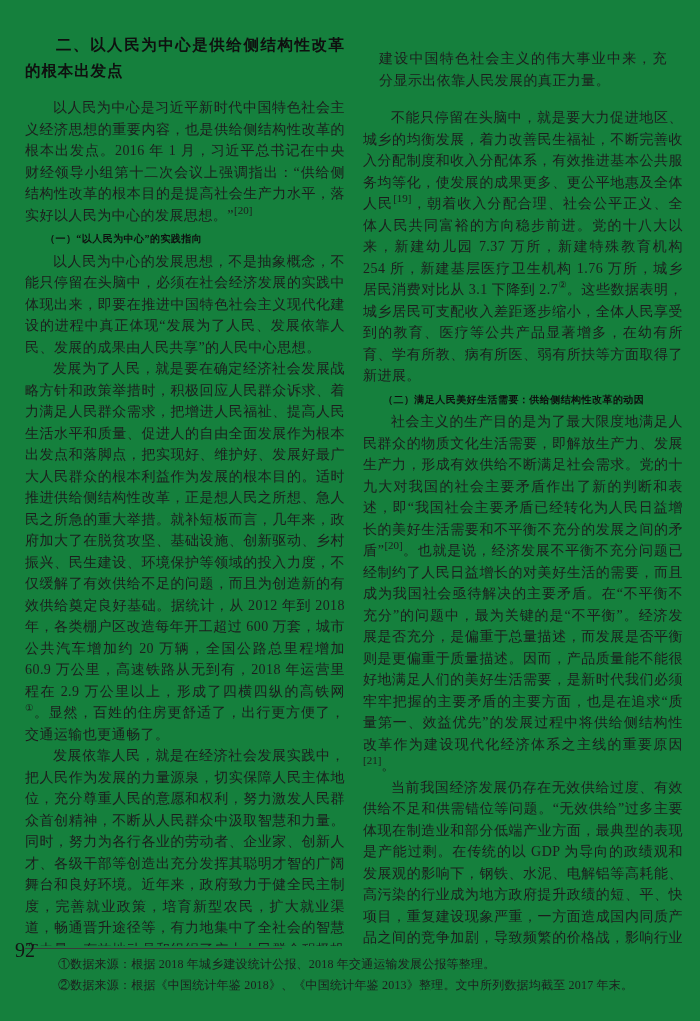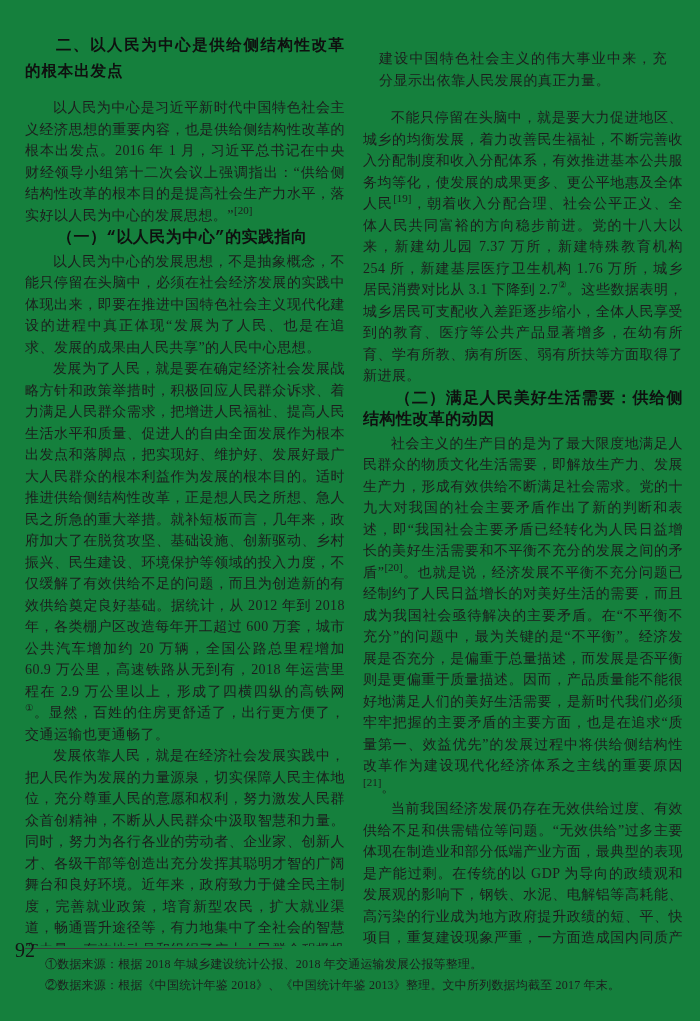--- a/index.html
+++ b/index.html
@@ -39,23 +39,23 @@
     font-weight: 700;
     font-size: 15.5px;
     line-height: 26px;
     letter-spacing: 0.9px;
     color: #0f0f0f;
     text-indent: 2em;
     margin: 0 0 13px 0;
     text-align: justify;
   }
   .subhead {
-    font-family: Liberation Mono, monospace;
+    font-family: Liberation Serif, serif;
     font-weight: 700;
-    font-size: 16px;
+    font-size: 10px;
     line-height: 21.5px;
     color: #0f0f0f;
     text-indent: 2em;
     margin: 2px 0 1px 0;
     text-align: justify;
   }
   .para { margin: 0; text-indent: 2em; }
   .para-cont { margin: 16px; text-indent: 0; }
   sup.ref {
     font-size: 11px;
@@ -69,21 +69,21 @@
     line-height: 0;
     vertical-align: super;
   }
   .footer { position: absolute; left: 0; top: 948px; width: 700px; }
   .fn-divider {
     margin-left: 25px;
     width: 257px; height: 0;
     border-top: 1px solid #3a3a3a;
   }
   .footnotes {
-    padding: 5px 20px 0 21px;
+    padding: 5px 20px 0 34px;
     font-size: 12px;
     line-height: 21px;
     letter-spacing: 0.2px;
     text-align: left;
   }
   .footnote { margin: 0; text-indent: 2em; }
   .page-number {
     position: absolute;
     left: 15px; top: 938px;
     font-size: 20px;
@@ -98,21 +98,21 @@
 
   <div class="columns">
 
     <div class="col">
       <h2 class="title">二、以人民为中心是供给侧结构性改革的根本出发点</h2>
 
       <p class="para"><span>以人民为中心是习近平新时代中国特色社会主义经济思想的重要内容，也是供给侧结构性改革的根本出发点。2016 年 1 月，习近平总书记在中央财经领导小组第十二次会议上强调指出：“供给侧结构性改革的根本目的是提高社会生产力水平，落实好以人民为中心的发展思想。”</span><sup class="ref">[20]</sup></p>
 
       <h3 class="subhead">（一）“以人民为中心”的实践指向</h3>
 
-      <p class="para">以人民为中心的发展思想，不是抽象概念，不能只停留在头脑中，必须在社会经济发展的实践中体现出来，即要在推进中国特色社会主义现代化建设的进程中真正体现“发展为了人民、也是在追求、发展的成果由人民共享”的人民中心思想。</p>
+      <p class="para">以人民为中心的发展思想，不是抽象概念，不能只停留在头脑中，必须在社会经济发展的实践中体现出来，即要在推进中国特色社会主义现代化建设的进程中真正体现“发展为了人民、发展依靠人民、发展的成果由人民共享”的人民中心思想。</p>
 
       <p class="para"><span>发展为了人民，就是要在确定经济社会发展战略方针和政策举措时，积极回应人民群众诉求、着力满足人民群众需求，把增进人民福祉、提高人民生活水平和质量、促进人的自由全面发展作为根本出发点和落脚点，把实现好、维护好、发展好最广大人民群众的根本利益作为发展的根本目的。适时推进供给侧结构性改革，正是想人民之所想、急人民之所急的重大举措。就补短板而言，几年来，政府加大了在脱贫攻坚、基础设施、创新驱动、乡村振兴、民生建设、环境保护等领域的投入力度，不仅缓解了有效供给不足的问题，而且为创造新的有效供给奠定良好基础。据统计，从 2012 年到 2018 年，各类棚户区改造每年开工超过 600 万套，城市公共汽车增加约 20 万辆，全国公路总里程增加 60.9 万公里，高速铁路从无到有，2018 年运营里程在 2.9 万公里以上，形成了四横四纵的高铁网</span><sup class="circ">①</sup><span>。显然，百姓的住房更舒适了，出行更方便了，交通运输也更通畅了。</span></p>
 
       <p class="para">发展依靠人民，就是在经济社会发展实践中，把人民作为发展的力量源泉，切实保障人民主体地位，充分尊重人民的意愿和权利，努力激发人民群众首创精神，不断从人民群众中汲取智慧和力量。同时，努力为各行各业的劳动者、企业家、创新人才、各级干部等创造出充分发挥其聪明才智的广阔舞台和良好环境。近年来，政府致力于健全民主制度，完善就业政策，培育新型农民，扩大就业渠道，畅通晋升途径等，有力地集中了全社会的智慧和力量，有效地动员和组织了广大人民群众积极投身于</p>
     </div>
 
     <div class="col">
       <p class="para-cont">建设中国特色社会主义的伟大事业中来，充分显示出依靠人民发展的真正力量。</p>
 
       <p class="para"><span>不能只停留在头脑中，就是要大力促进地区、城乡的均衡发展，着力改善民生福祉，不断完善收入分配制度和收入分配体系，有效推进基本公共服务均等化，使发展的成果更多、更公平地惠及全体人民</span><sup class="ref">[19]</sup><span>，朝着收入分配合理、社会公平正义、全体人民共同富裕的方向稳步前进。党的十八大以来，新建幼儿园 7.37 万所，新建特殊教育机构 254 所，新建基层医疗卫生机构 1.76 万所，城乡居民消费对比从 3.1 下降到 2.7</span><sup class="circ">②</sup><span>。这些数据表明，城乡居民可支配收入差距逐步缩小，全体人民享受到的教育、医疗等公共产品显著增多，在幼有所育、学有所教、病有所医、弱有所扶等方面取得了新进展。</span></p>

